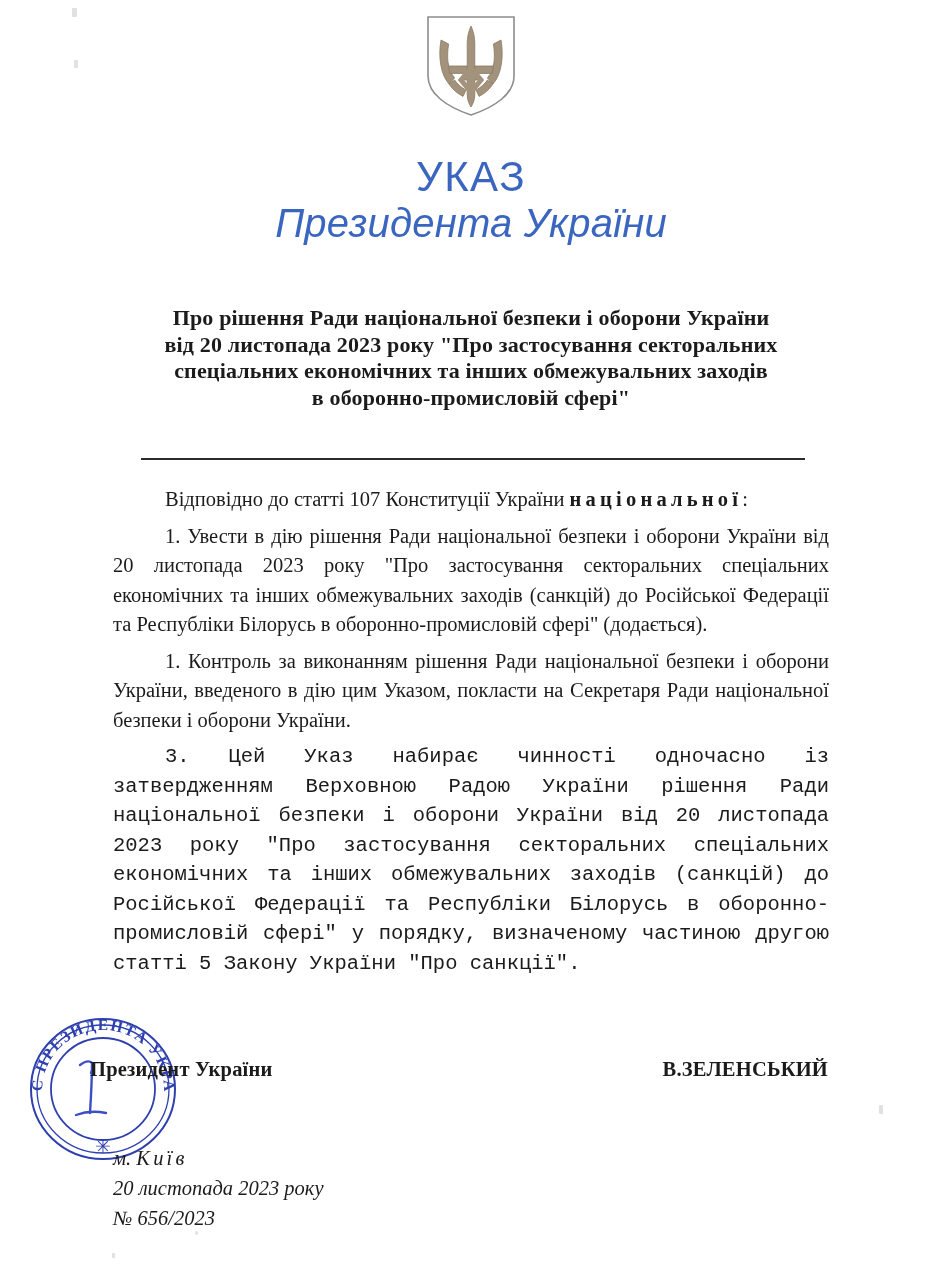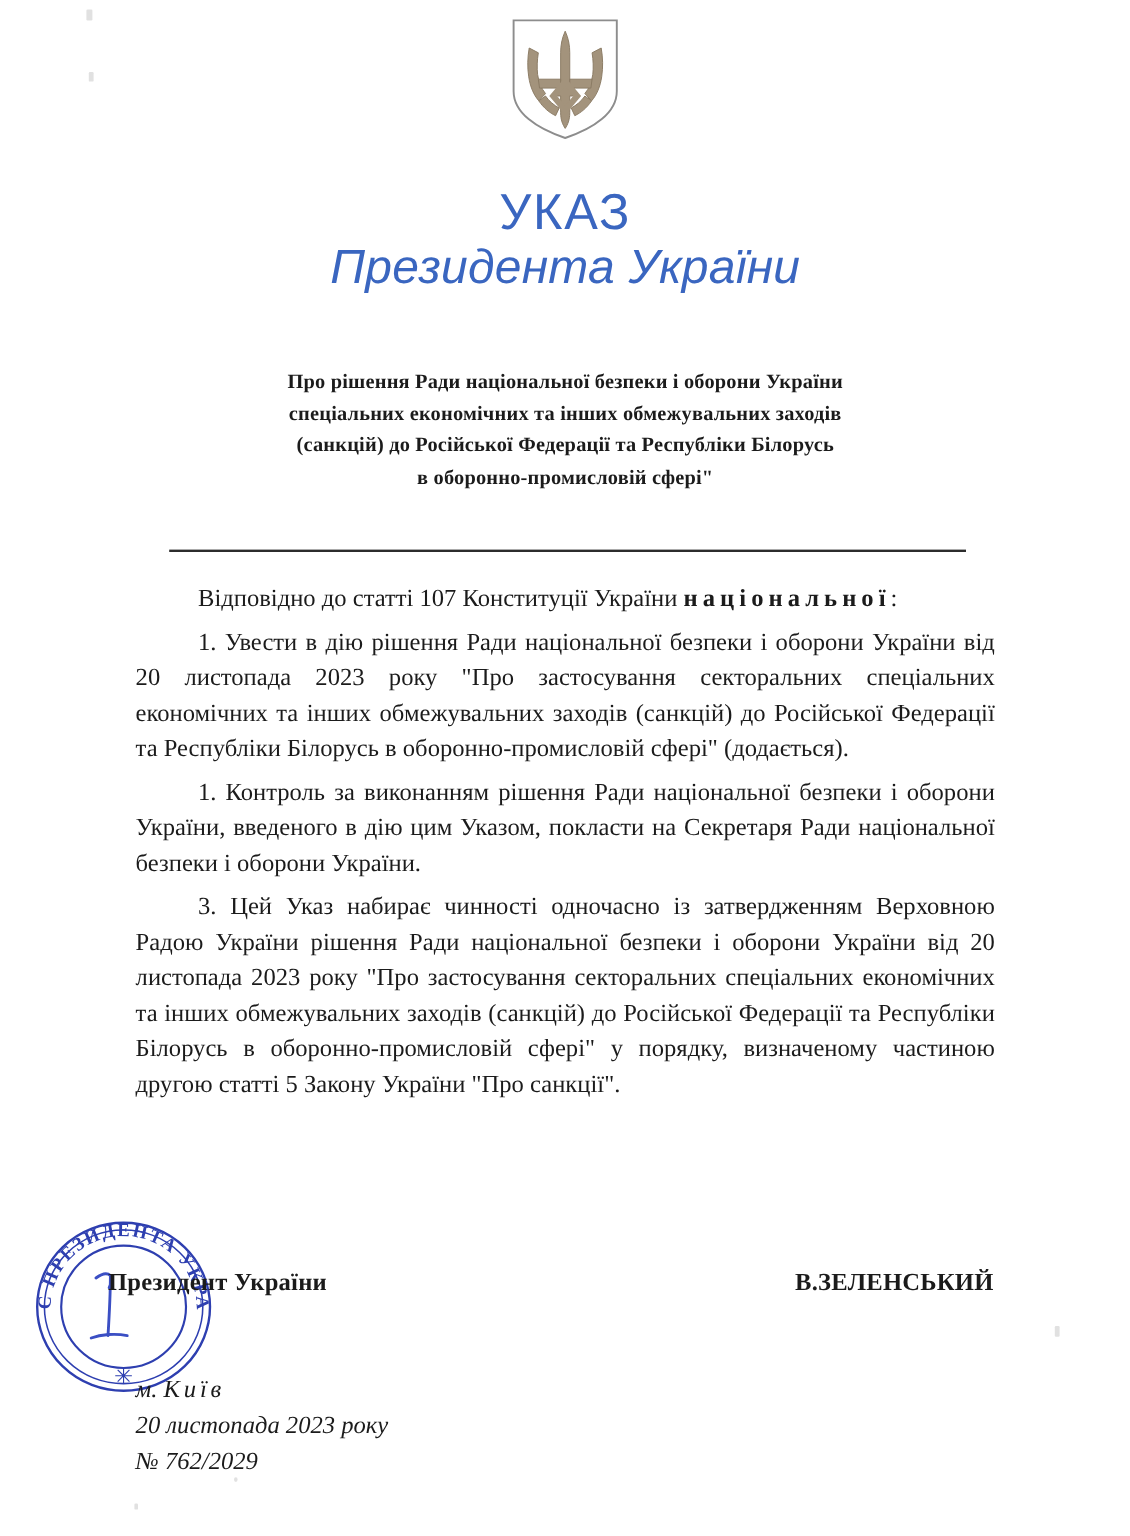--- a/index.html
+++ b/index.html
@@ -69,21 +69,21 @@
   }
 
   
   #subtitle {
     position: absolute;
     left: 113px;
     width: 716px;
     top: 305px;
     text-align: center;
     font-weight: bold;
-    font-size: 17px;
+    font-size: 22px;
     line-height: 26.5px;
     letter-spacing: .15px;
   }
   #subtitle .ln { display: block; white-space: nowrap; }
 
   
   #divider {
     position: absolute;
     left: 141px;
     top: 458px;
@@ -101,21 +101,21 @@
     font-size: 20.5px;
     line-height: 29.5px;
   }
   #body p {
     margin: 0;
     text-align: justify;
     text-justify: inter-word;
   }
   #body p.indent { text-indent: 52px; }
   #body p + p { margin-top: 7px; }
-  #body p:last-child { text-align: justify; }
+  #body p:last-child { text-align: justify; font-family: Liberation Mono, monospace; }
   .spaced-bold {
     font-weight: bold;
     letter-spacing: 4.2px;
   }
 
   
   #sig-row {
     position: absolute;
     left: 90px;
     top: 1058px;
@@ -194,22 +194,22 @@
     </svg>
   </div>
 
   <div id="title-block">
     <span class="title-main">УКАЗ</span>
     <span class="title-sub">Президента України</span>
   </div>
 
   <div id="subtitle">
     <span class="ln">Про рішення Ради національної безпеки і оборони України</span>
+    <span class="ln">від 20 листопада  2023 року "Про застосування секторальних</span>
     <span class="ln">спеціальних економічних та інших обмежувальних заходів</span>
-    <span class="ln">(санкцій) до Російської Федерації та Республіки Білорусь</span>
     <span class="ln">в оборонно-промисловій сфері"</span>
   </div>
 
   <div id="divider"></div>
 
   <div id="body">
     <p class="indent"><span>Відповідно до статті 107 Конституції України </span><span class="spaced-bold">національної</span><span>:</span></p>
 
     <p class="indent">1. Увести в дію рішення Ради національної безпеки і оборони України від 20 листопада 2023 року "Про застосування секторальних спеціальних економічних та інших обмежувальних заходів (санкцій) до Російської Федерації та Республіки Білорусь в оборонно-промисловій сфері" (додається).</p>
     <p class="indent">1. Контроль за виконанням рішення Ради національної безпеки і оборони України, введеного в дію цим Указом, покласти на Секретаря Ради національної безпеки і оборони України.</p>
@@ -241,16 +241,16 @@
   </div>
 
   <div id="sig-row">
     <span>Президент України</span>
     <span id="sig-name">В.ЗЕЛЕНСЬКИЙ</span>
   </div>
 
   <div id="footer">
     <div class="city"><span class="pfx">м. </span><span>Київ</span></div>
     <div>20 листопада 2023 року</div>
-    <div>№ 762/2029</div>
+    <div>№ 656/2023</div>
   </div>
 
 </div>
 
 </body></html>

